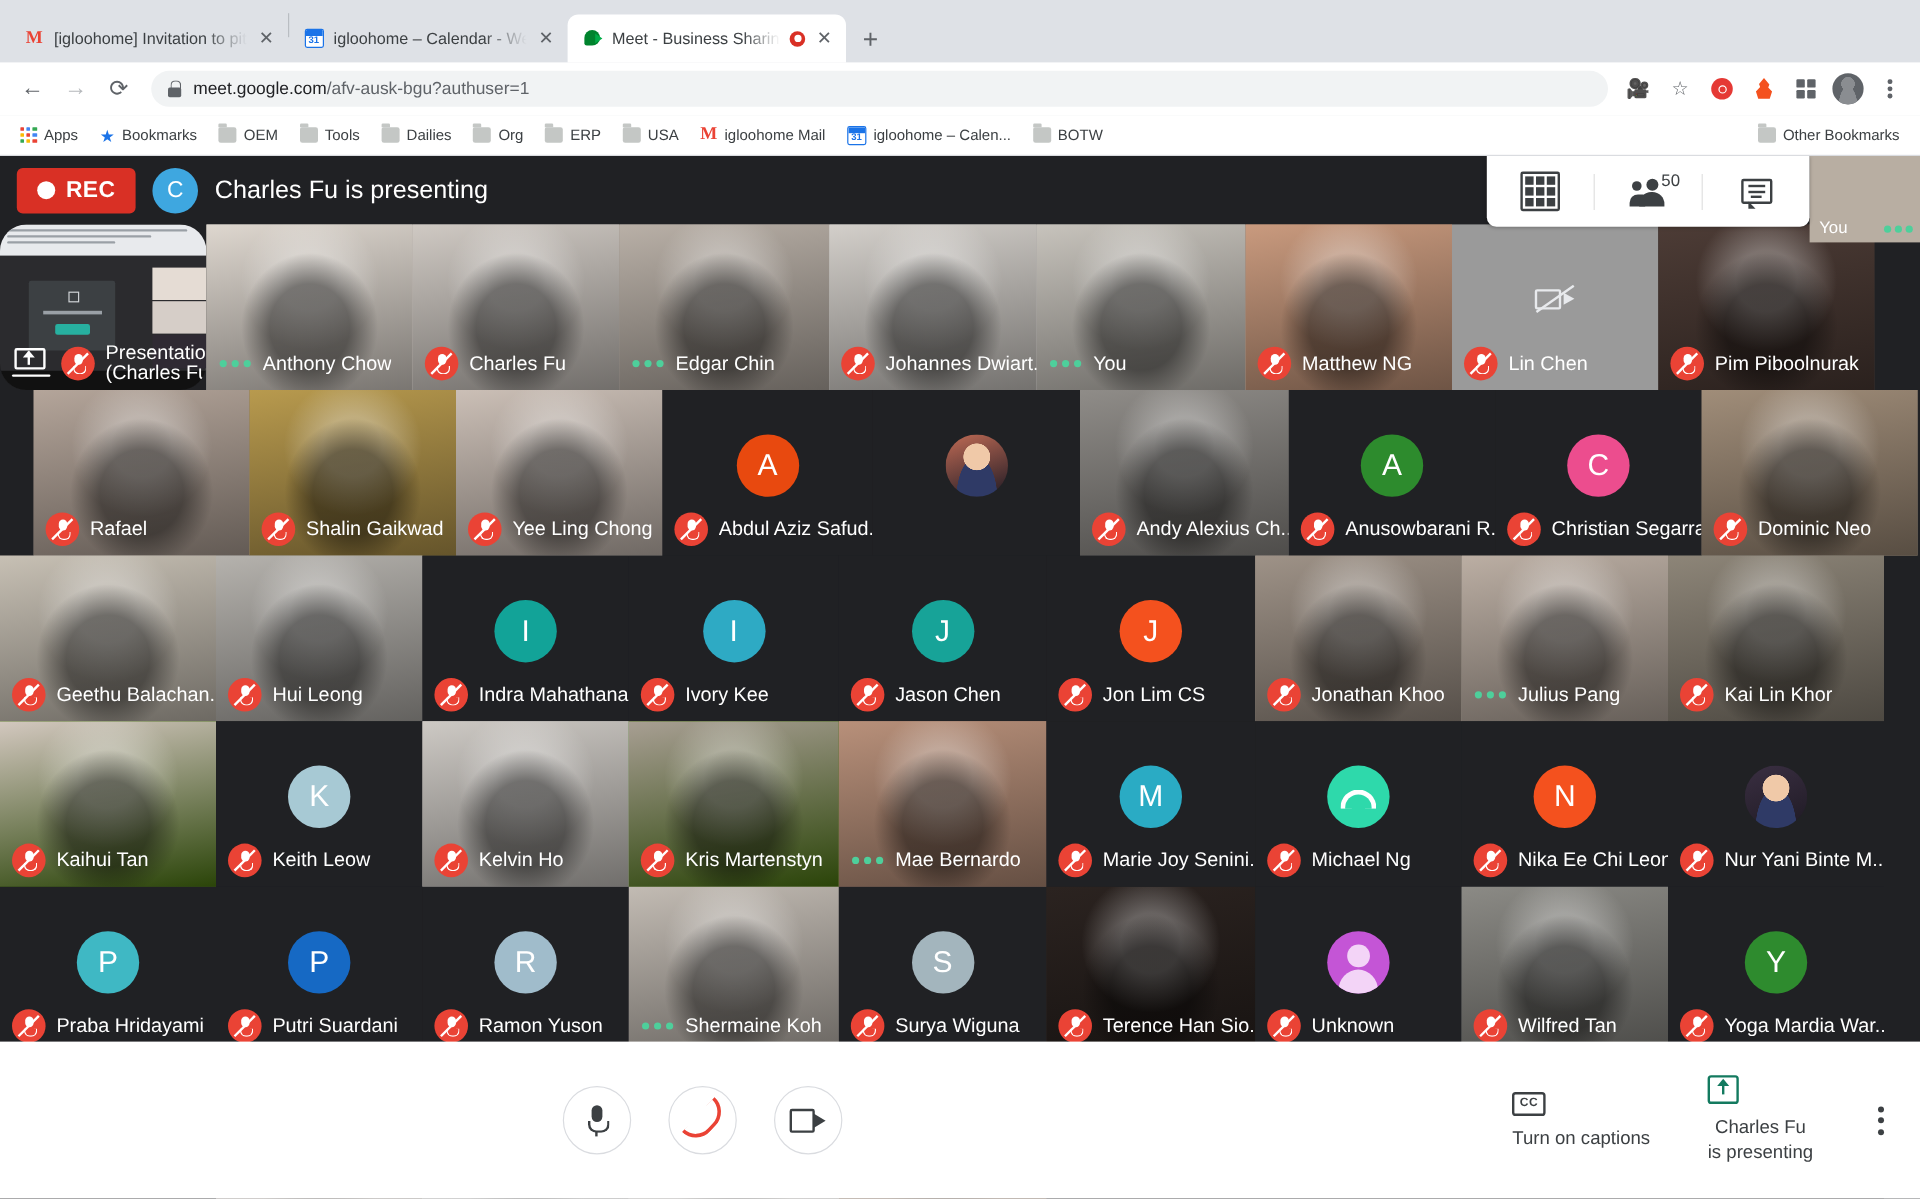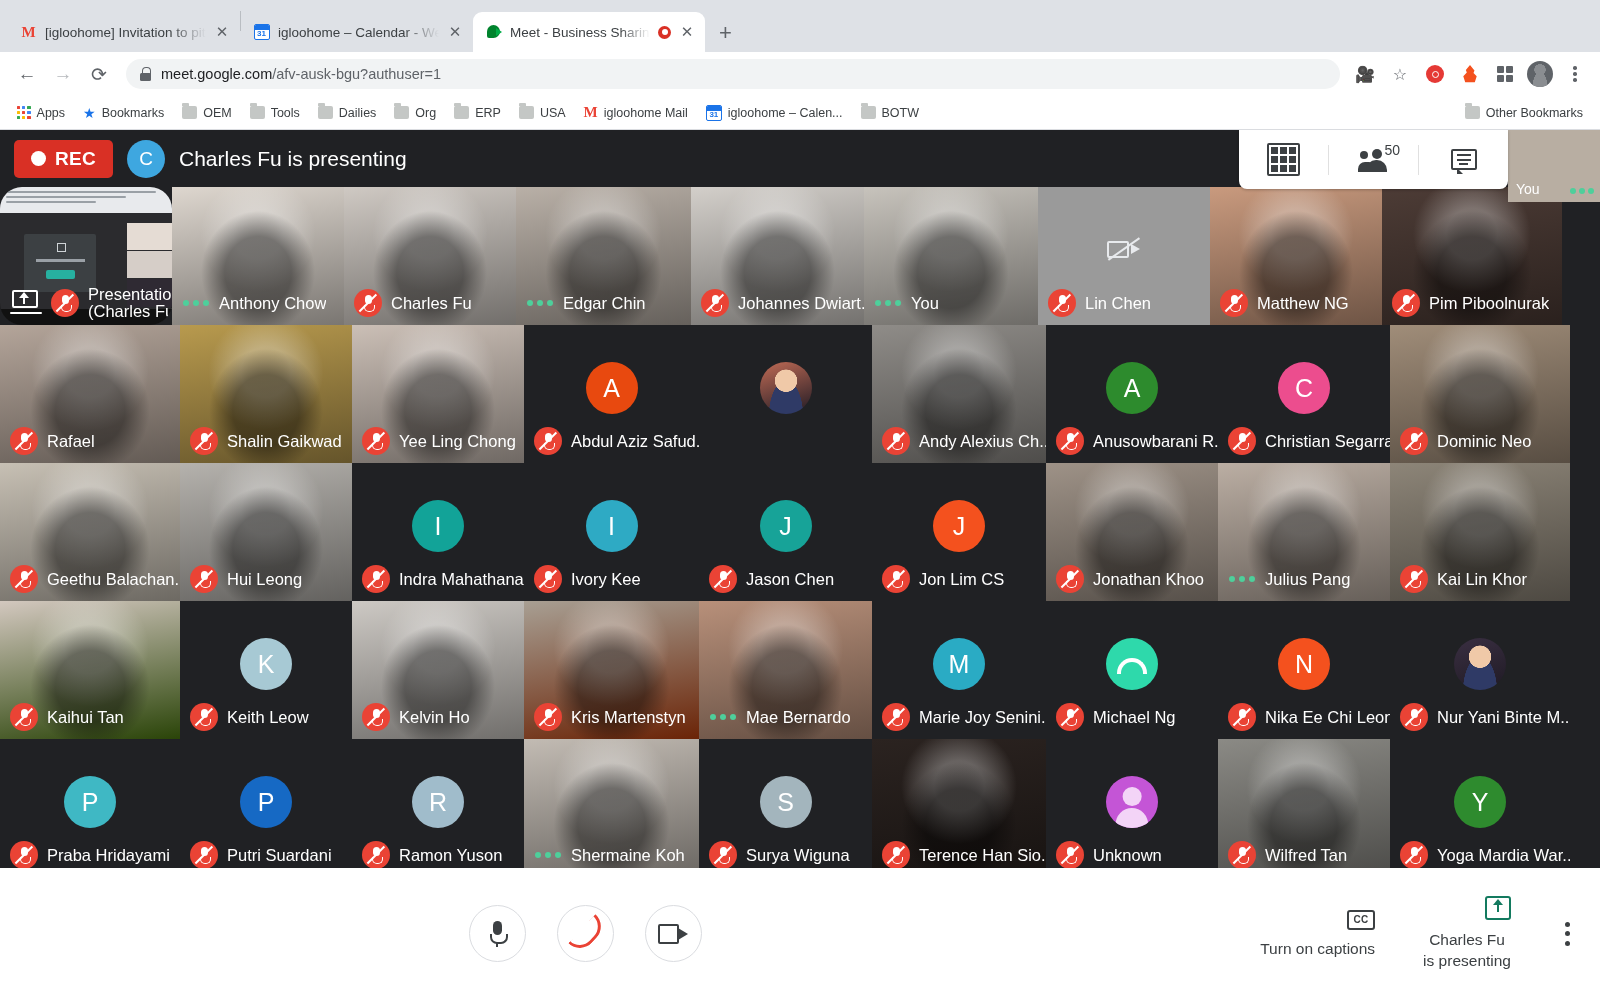--- a/index.html
+++ b/index.html
@@ -179,21 +179,21 @@
                     border:2px solid #3c4043; border-top:none; border-radius:0 0 7px 7px; }
   .mic-big i { position:absolute; bottom:0; left:6px; width:2px; height:4px; background:#3c4043; display:block; }
   .phone-down { width: 34px; height: 18px; position: relative; }
   .phone-down::before { content:""; position:absolute; left:0; bottom:0; width:34px; height:14px;
       border:3.4px solid #ea4335; border-radius: 17px 17px 0 0; border-bottom: none; transform: rotate(133deg); }
   .cam-big { width: 30px; height: 20px; position: relative; }
   .cam-big .body { position:absolute; left:0; top:0; width:21px; height:20px; border:2.4px solid #3c4043; border-radius:2px; }
   .cam-big .lens { position:absolute; right:0; top:4px; border-left:10px solid #3c4043;
                    border-top:6px solid transparent; border-bottom:6px solid transparent; }
   .bb-right { width: 430px; display: flex; align-items: center; justify-content: flex-end; gap: 48px; padding-right: 24px; }
-  .bb-action { display: flex; flex-direction: column; align-items: flex-end; gap: 10px; color: #3c4043; font-size: 15.5px; }
+  .bb-action { display: flex; flex-direction: column; align-items: flex-start; gap: 10px; color: #3c4043; font-size: 15.5px; }
   .cc-ico { width: 28px; height: 20px; border: 2.2px solid #3c4043; border-radius: 3px;
             display: flex; align-items: center; justify-content: center; gap: 2px;
             font-size: 10px; font-weight: 700; letter-spacing: .5px; color: #3c4043; }
   .present-small { width: 26px; height: 24px; border: 2.4px solid #137a5f; border-radius: 3px;
                    display: flex; align-items: center; justify-content: center; }
   .present-small .up { width: 0; height: 0; position: relative; }
   .present-small .up::before { content:""; position:absolute; left:-5px; top:-9px; border-left:5px solid transparent;
                                border-right:5px solid transparent; border-bottom:6px solid #137a5f; }
   .present-small .up::after { content:""; position:absolute; left:-1.3px; top:-3px; width:2.6px; height:7px; background:#137a5f; }
   .bb-action .twoline { text-align: center; line-height: 1.3; }
@@ -421,57 +421,57 @@
           <div class="video" style="background: radial-gradient(46% 62% at 50% 62%, rgba(0, 0, 0, 0.42) 0px, rgba(0, 0, 0, 0.42) 42%, transparent 72%), radial-gradient(circle at 50% 34%, rgba(255, 255, 255, 0.3) 0px, rgba(255, 255, 255, 0.3) 20%, transparent 46%), linear-gradient(170deg, rgb(199, 195, 188) 0%, rgba(0, 0, 0, 0.45) 100%);"></div>
           <div class="namebar">
             <span class="speak-dots">
               <i></i>
               <i></i>
               <i></i>
             </span>
             <span class="pname">You</span>
           </div>
         </div>
+        <div class="tile" style="width: 172px; background: rgb(201, 154, 126);">
+          <div class="video" style="background: radial-gradient(46% 62% at 50% 62%, rgba(0, 0, 0, 0.42) 0px, rgba(0, 0, 0, 0.42) 42%, transparent 72%), radial-gradient(circle at 50% 34%, rgba(255, 255, 255, 0.3) 0px, rgba(255, 255, 255, 0.3) 20%, transparent 46%), linear-gradient(170deg, rgb(201, 154, 126) 0%, rgba(0, 0, 0, 0.45) 100%);"></div>
+          <div class="namebar">
+            <span class="mic-off">
+              <span class="mic-glyph"></span>
+              <span class="slash"></span>
+            </span>
+            <span class="pname">Matthew NG</span>
+          </div>
+        </div>
         <div class="tile" style="width: 172px; background: rgb(154, 154, 154);">
           <div class="cam-off-ico">
             <span class="body"></span>
             <span class="lens"></span>
             <span class="slash"></span>
           </div>
           <div class="namebar">
             <span class="mic-off">
               <span class="mic-glyph"></span>
               <span class="slash"></span>
             </span>
             <span class="pname">Lin Chen</span>
           </div>
         </div>
-        <div class="tile" style="width: 172px; background: rgb(201, 154, 126);">
-          <div class="video" style="background: radial-gradient(46% 62% at 50% 62%, rgba(0, 0, 0, 0.42) 0px, rgba(0, 0, 0, 0.42) 42%, transparent 72%), radial-gradient(circle at 50% 34%, rgba(255, 255, 255, 0.3) 0px, rgba(255, 255, 255, 0.3) 20%, transparent 46%), linear-gradient(170deg, rgb(201, 154, 126) 0%, rgba(0, 0, 0, 0.45) 100%);"></div>
-          <div class="namebar">
-            <span class="mic-off">
-              <span class="mic-glyph"></span>
-              <span class="slash"></span>
-            </span>
-            <span class="pname">Matthew NG</span>
-          </div>
-        </div>
         <div class="tile" style="width: 180px; background: rgb(77, 60, 54);">
           <div class="video" style="background: radial-gradient(46% 62% at 50% 62%, rgba(0, 0, 0, 0.42) 0px, rgba(0, 0, 0, 0.42) 42%, transparent 72%), radial-gradient(circle at 50% 34%, rgba(255, 255, 255, 0.3) 0px, rgba(255, 255, 255, 0.3) 20%, transparent 46%), linear-gradient(170deg, rgb(77, 60, 54) 0%, rgba(0, 0, 0, 0.45) 100%);"></div>
           <div class="namebar">
             <span class="mic-off">
               <span class="mic-glyph"></span>
               <span class="slash"></span>
             </span>
             <span class="pname">Pim Piboolnurak</span>
           </div>
         </div>
       </div>
       <div class="row">
-        <div class="tile" style="width: 180px; background: rgb(180, 165, 154);">
+        <div class="tile" style="width: 180px; background: rgb(180, 165, 154); margin-left: 28px;">
           <div class="video" style="background: radial-gradient(46% 62% at 50% 62%, rgba(0, 0, 0, 0.42) 0px, rgba(0, 0, 0, 0.42) 42%, transparent 72%), radial-gradient(circle at 50% 34%, rgba(255, 255, 255, 0.3) 0px, rgba(255, 255, 255, 0.3) 20%, transparent 46%), linear-gradient(170deg, rgb(180, 165, 154) 0%, rgba(0, 0, 0, 0.45) 100%);"></div>
           <div class="namebar">
             <span class="mic-off">
               <span class="mic-glyph"></span>
               <span class="slash"></span>
             </span>
             <span class="pname">Rafael</span>
           </div>
         </div>
         <div class="tile" style="width: 172px; background: rgb(184, 154, 78);">
@@ -665,21 +665,21 @@
         <div class="tile" style="width: 172px; background: rgb(205, 201, 196);">
           <div class="video" style="background: radial-gradient(46% 62% at 50% 62%, rgba(0, 0, 0, 0.42) 0px, rgba(0, 0, 0, 0.42) 42%, transparent 72%), radial-gradient(circle at 50% 34%, rgba(255, 255, 255, 0.3) 0px, rgba(255, 255, 255, 0.3) 20%, transparent 46%), linear-gradient(170deg, rgb(205, 201, 196) 0%, rgba(0, 0, 0, 0.45) 100%);"></div>
           <div class="namebar">
             <span class="mic-off">
               <span class="mic-glyph"></span>
               <span class="slash"></span>
             </span>
             <span class="pname">Kelvin Ho</span>
           </div>
         </div>
-        <div class="tile" style="width: 175px; background: #c2410c;">
+        <div class="tile" style="width: 175px; background: #4d7c0f;">
           <div class="video" style="background: radial-gradient(46% 62% at 50% 62%, rgba(0, 0, 0, 0.42) 0px, rgba(0, 0, 0, 0.42) 42%, transparent 72%), radial-gradient(circle at 50% 34%, rgba(255, 255, 255, 0.3) 0px, rgba(255, 255, 255, 0.3) 20%, transparent 46%), linear-gradient(170deg, rgb(168, 159, 147) 0%, rgba(0, 0, 0, 0.45) 100%);"></div>
           <div class="namebar">
             <span class="mic-off">
               <span class="mic-glyph"></span>
               <span class="slash"></span>
             </span>
             <span class="pname">Kris Martenstyn</span>
           </div>
         </div>
         <div class="tile" style="width: 173px; background: rgb(184, 144, 122);">

